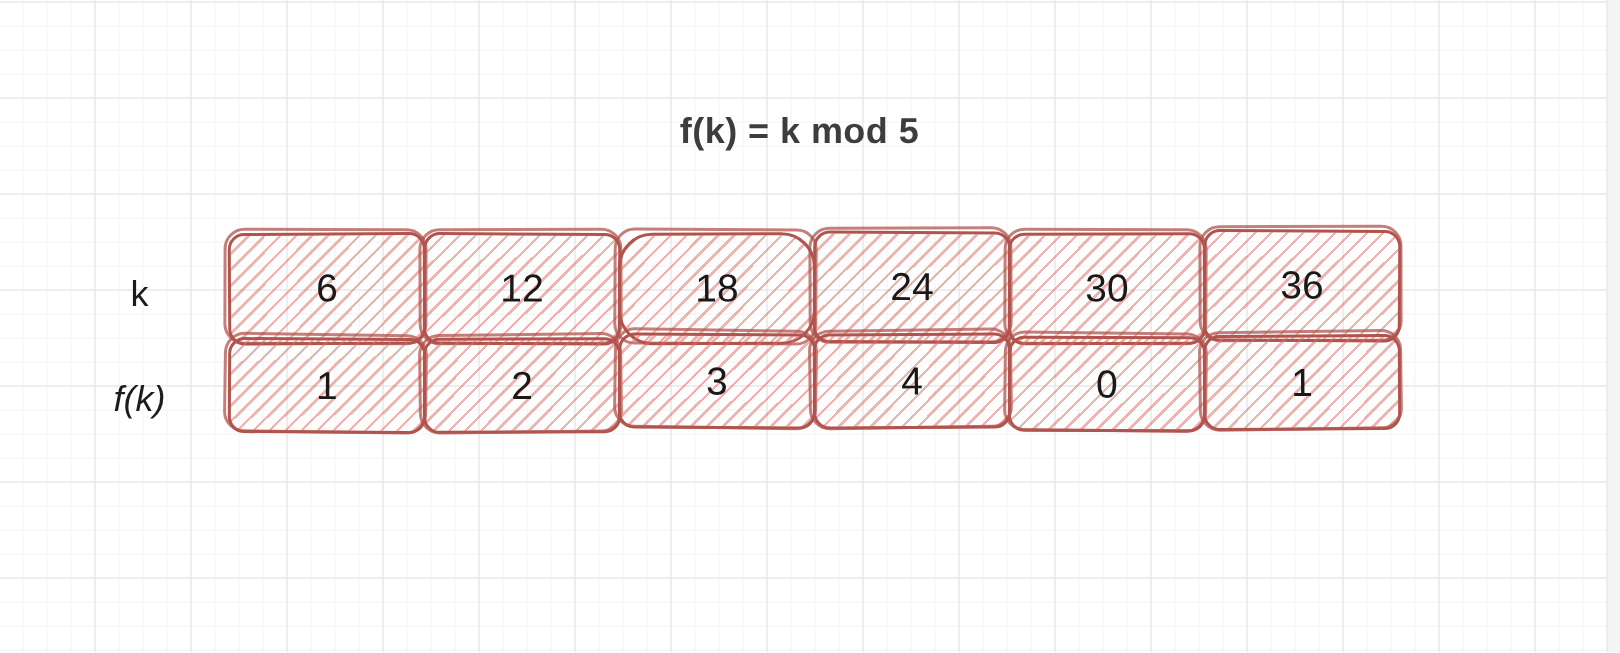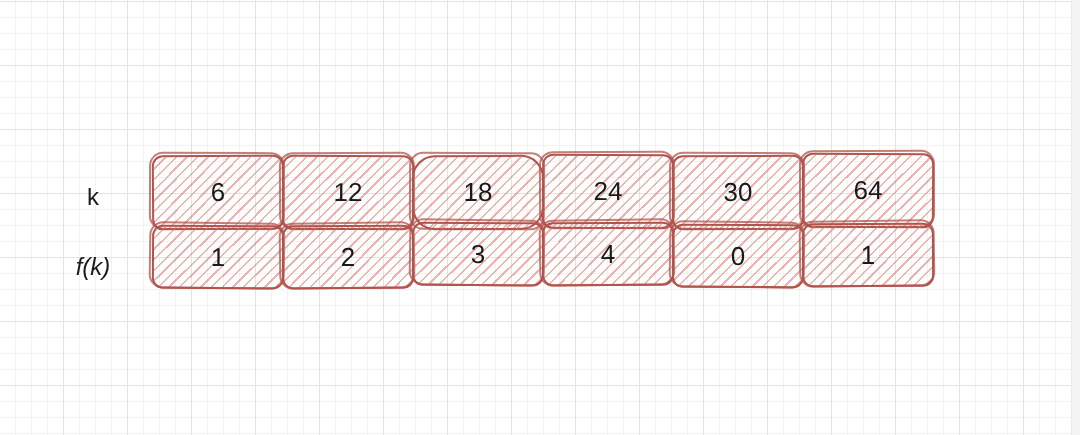--- a/index.html
+++ b/index.html
@@ -102,20 +102,21 @@
     font-size: 26px;
     color: #191919;
     z-index: 1;
   }
 </style>
 </head>
 <body>
 
 <div class="canvas">
 
+  <div class="title">f(k) = k mod 5</div>
 
   <div class="row-label k">k</div>
   <div class="row-label fk">f(k)</div>
 
   <div class="table-area">
 
     <div class="trow trow-k">
       <div class="cell">
           <span class="num">6</span>
         </div>
@@ -125,21 +126,21 @@
       <div class="cell">
           <span class="num">18</span>
         </div>
       <div class="cell">
           <span class="num">24</span>
         </div>
       <div class="cell">
           <span class="num">30</span>
         </div>
       <div class="cell">
-          <span class="num">64</span>
+          <span class="num">36</span>
         </div>
     </div>
 
     <div class="trow trow-fk">
       <div class="cell">
           <span class="num">1</span>
         </div>
       <div class="cell">
           <span class="num">2</span>
         </div>

